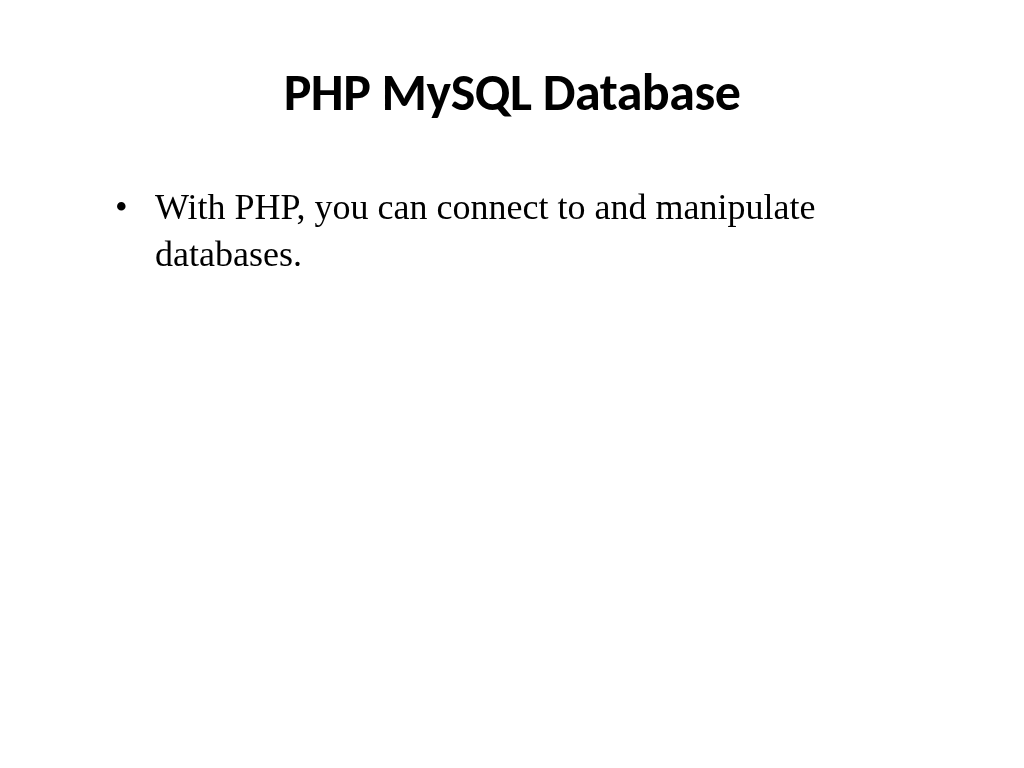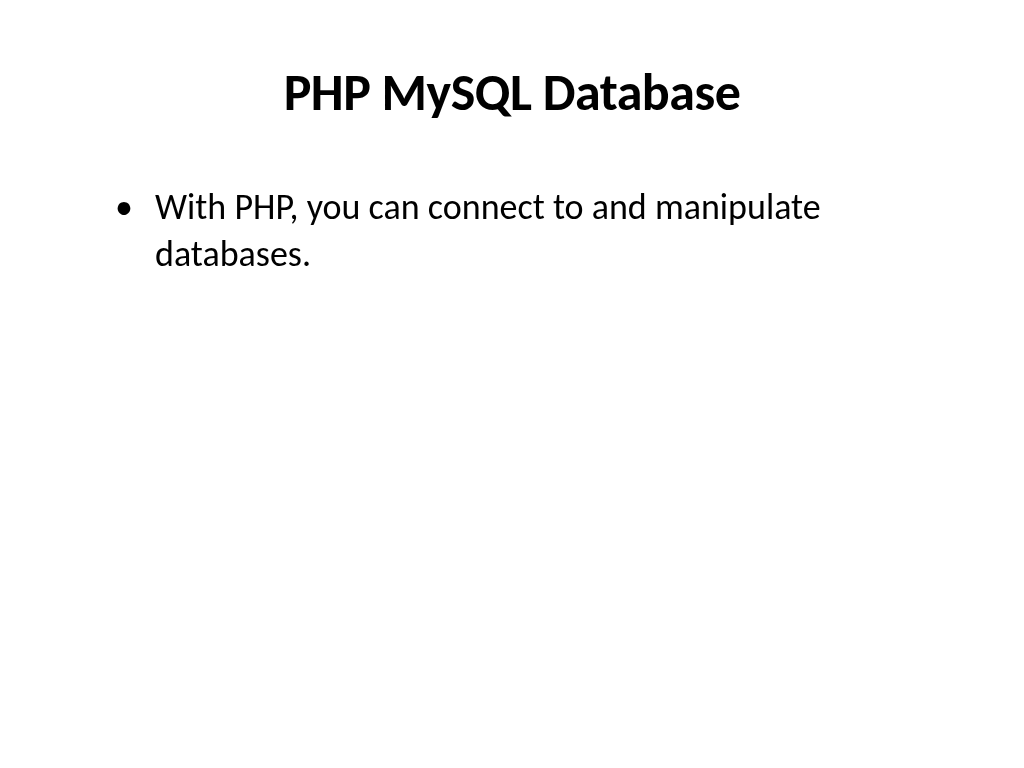--- a/index.html
+++ b/index.html
@@ -25,20 +25,21 @@
       font-weight: 700;
       text-align: center;
       margin-bottom: 60px;
       letter-spacing: -0.5px;
     }
     .content {
       padding-left: 45px;
     }
     .bullet-list {
       list-style: none;
+      font-family: Liberation Serif, serif;
     }
     .bullet-item {
       position: relative;
       font-size: 36px;
       line-height: 1.3;
       margin-bottom: 22px;
       padding-left: 40px;
     }
     .bullet-item::before {
       content: "•";

